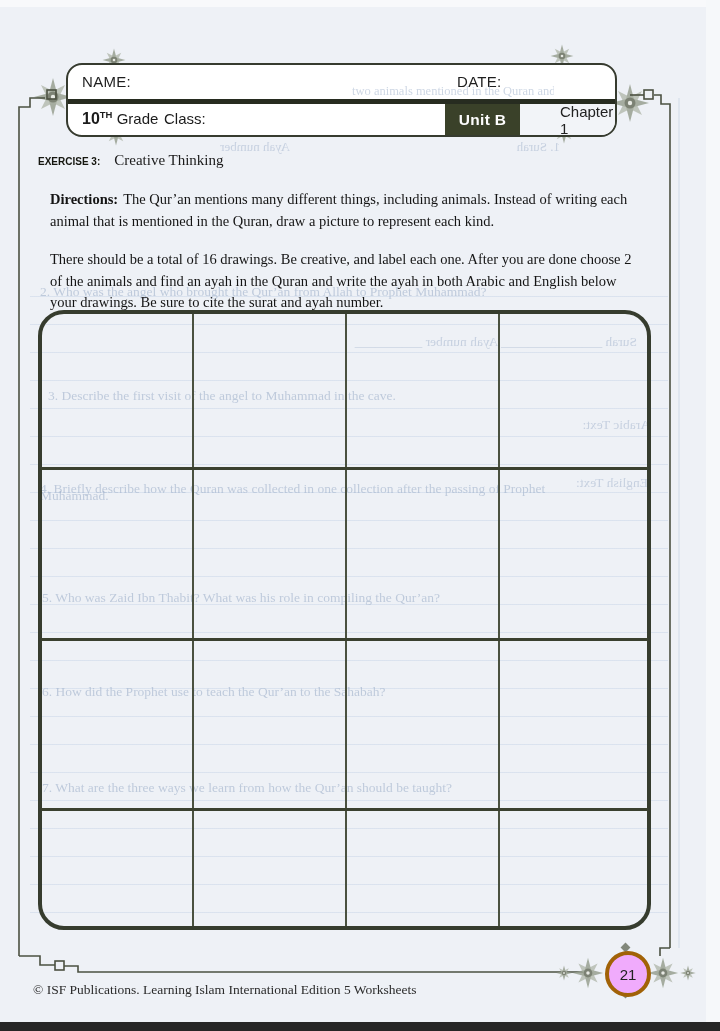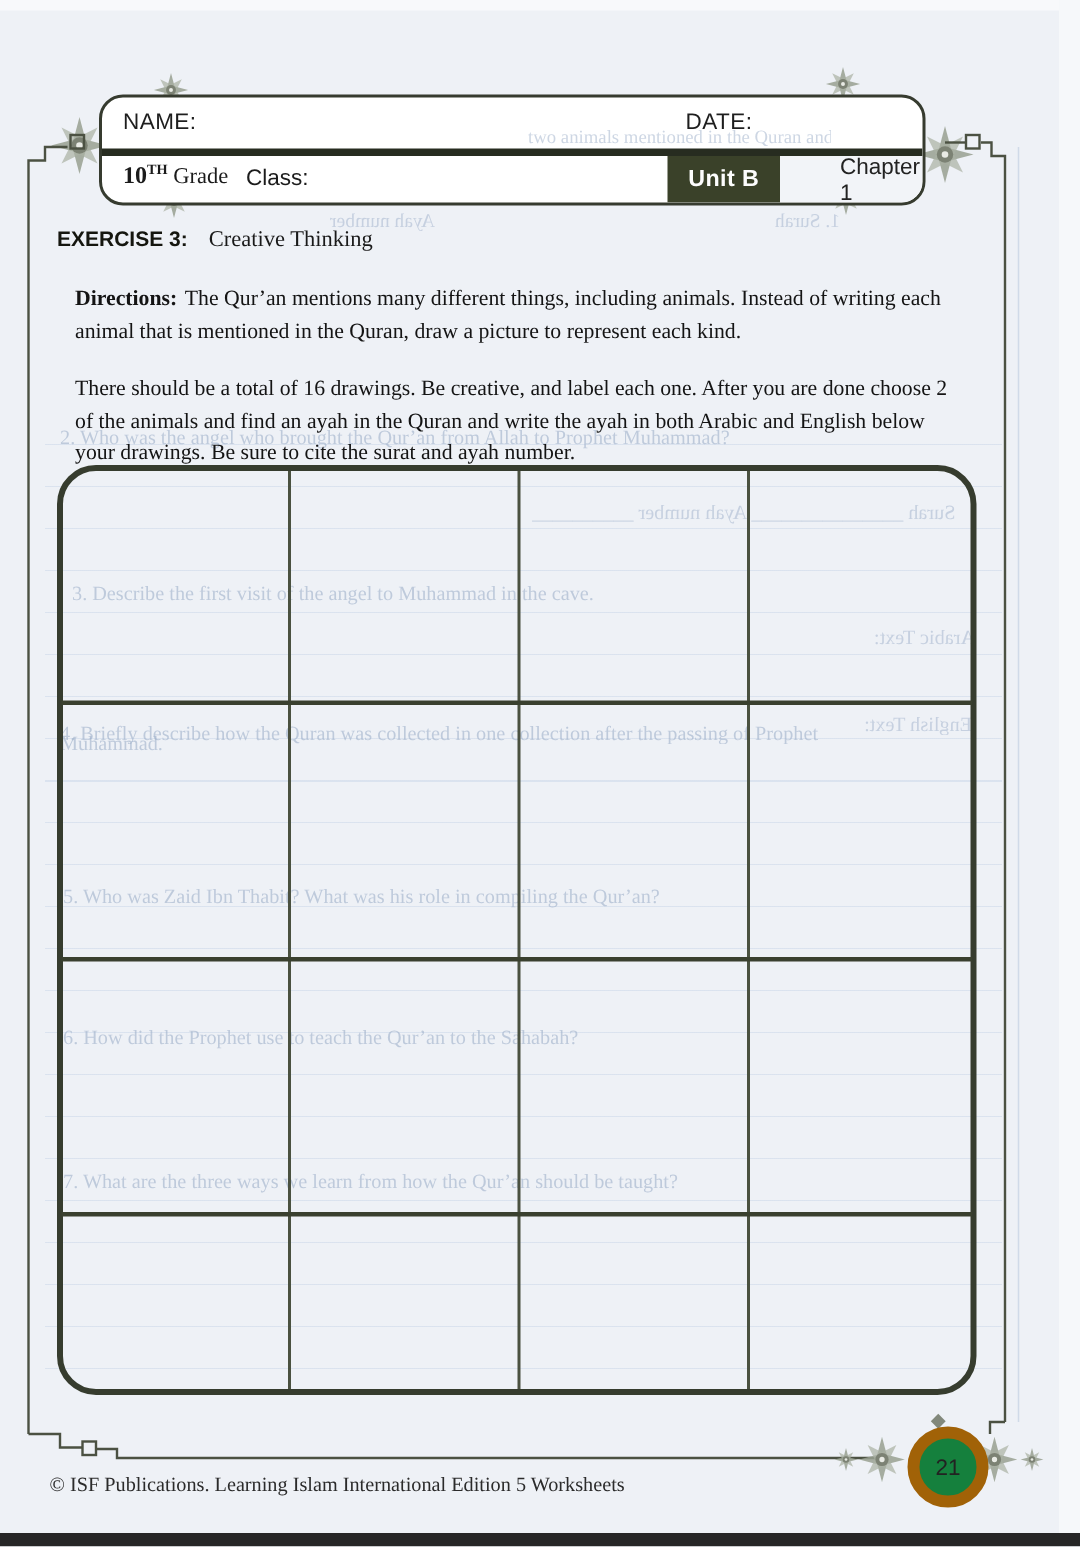--- a/index.html
+++ b/index.html
@@ -19,33 +19,33 @@
   .frame-svg{position:absolute;left:0;top:0;z-index:2;pointer-events:none;}
 
   
   .hbox{position:absolute;left:66px;top:63px;width:547px;height:70px;background:#ffffff;
         border:2.5px solid #363b2f;border-radius:16px;overflow:hidden;z-index:2;}
   .hrow1{position:absolute;left:0;right:0;top:0;height:34px;}
   .hdivider{position:absolute;left:0;right:0;top:34px;height:5px;background:#272c20;}
   .hrow2{position:absolute;left:0;right:0;top:39px;bottom:0;}
   .hname{position:absolute;left:14px;top:8px;font-size:15px;color:#1e1e1e;letter-spacing:.3px;}
   .hdate{position:absolute;left:389px;top:8px;font-size:15px;color:#1e1e1e;letter-spacing:.3px;}
-  .hgrade{position:absolute;left:14px;top:5px;font-size:15px;color:#1b1b1b;font-family:Liberation Serif, serif;}
+  .hgrade{position:absolute;left:14px;top:5px;font-size:15px;color:#1b1b1b;}
   .hgrade b{font-size:16px;}
   .hgrade sup{font-size:9.5px;font-weight:bold;vertical-align:6px;}
   .hclass{position:absolute;left:96px;top:6px;font-size:15px;color:#1b1b1b;}
   .hbadge{position:absolute;left:377px;top:0;bottom:0;width:75px;background:#3a4129;
           display:flex;align-items:center;justify-content:center;}
   .hbadge span{color:#fdfdfd;font-weight:bold;font-size:15.5px;letter-spacing:.3px;}
   .hchapter{position:absolute;left:452px;right:0;top:0;bottom:0;background:#f2f4f8;
             display:flex;align-items:center;justify-content:center;font-size:15px;color:#222;padding-left:40px;}
 
   
   .ex-head{position:absolute;left:38px;top:151px;z-index:2;white-space:nowrap;}
-  .ex-title{font-family:"Liberation Sans",sans-serif;font-weight:bold;font-size:14px;color:#15160f;}
+  .ex-title{font-family:"Liberation Sans",sans-serif;font-weight:bold;font-size:10px;color:#15160f;}
   .ex-sub{font-family:"Liberation Serif",serif;font-size:15px;color:#1a1a1a;margin-left:14px;}
   .dirs{position:absolute;left:33px;top:172px;width:618px;z-index:2;
         font-family:"Liberation Serif",serif;font-size:14.5px;line-height:21.5px;color:#141414;}
   .dirs p{margin:17px;}
   .dirlabel{margin-right:5px;}
 
   
   .grid{position:absolute;left:38px;top:310px;width:613px;height:620px;z-index:2;
         border:4px solid #363c2e;border-radius:26px;box-sizing:border-box;}
   .gv{position:absolute;top:0;bottom:0;width:2px;background:#4a5140;}
@@ -79,22 +79,22 @@
   .peek-tl{left:102px;top:48px;} .peek-tr{left:550px;top:44px;}
   .peek-bl{left:104px;top:122px;} .peek-br{left:552px;top:120px;}
   .orn-fl{left:572px;top:957px;width:32px;height:32px;z-index:2;}
   .orn-fr{left:647px;top:957px;width:32px;height:32px;z-index:2;}
   .orn-fl2{left:556px;top:965px;width:16px;height:16px;z-index:2;}
   .orn-fr2{left:680px;top:965px;width:16px;height:16px;z-index:2;}
   .diam{position:absolute;width:7px;height:7px;background:#82887b;transform:rotate(45deg);z-index:2;}
   .diam-t{left:622px;top:944px;} .diam-b{left:622px;top:990px;}
 
   
-  .page-circle{position:absolute;left:605px;top:951px;width:38px;height:38px;border:8px solid #a16207;
-               border-radius:50%;background:#15803d;display:flex;align-items:center;justify-content:center;
+  .page-circle{position:absolute;left:605px;top:951px;width:38px;height:38px;border:4px solid #a16207;
+               border-radius:50%;background:#f0abfc;display:flex;align-items:center;justify-content:center;
                font-size:15px;color:#222;z-index:3;}
   .footer-text{position:absolute;left:33px;top:982px;font-family:"Liberation Serif",serif;
                font-size:13.5px;color:#2b2b2b;z-index:2;}
 </style>
 </head>
 <body>
 
 <div id="stage">
 
   <div class="top-band"></div>

